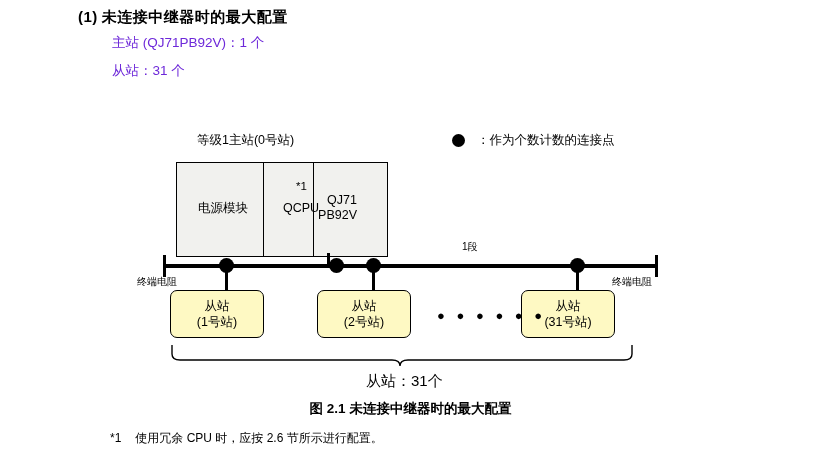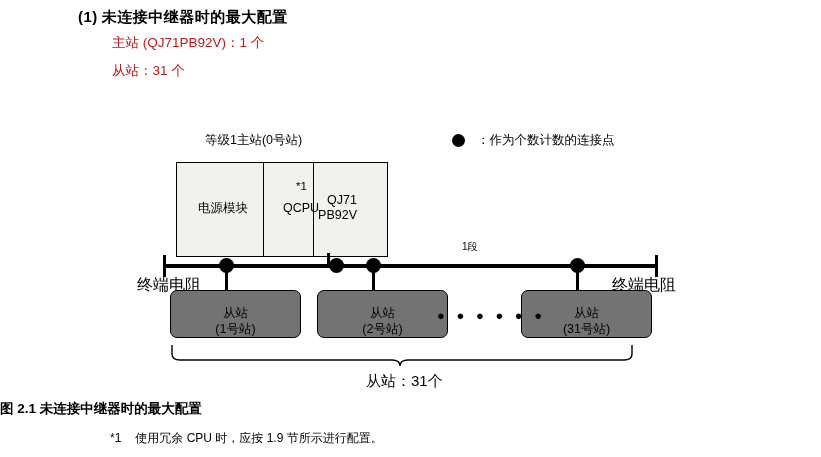--- a/index.html
+++ b/index.html
@@ -29,21 +29,21 @@
     font-weight: bold;
     letter-spacing: 0.5px;
     white-space: nowrap;
   }
   #heading .num { margin-right: 4px; }
 
   .sub-line {
     left: 112px;
     font-size: 13.5px;
     white-space: nowrap;
-    color: #b91c1c;
+    color: #6d28d9;
   }
   #sub1 { top: 34px; }
   #sub2 { top: 62px; }
 
   
   #legend {
     left: 452px;
     top: 132px;
     display: flex;
     align-items: center;
@@ -59,21 +59,20 @@
     display: inline-block;
     margin-right: 12px;
   }
 
   
   #master-label {
     left: 197px;
     top: 132px;
     font-size: 12.5px;
     white-space: nowrap;
-    margin-left: 8px;
   }
 
   
   #master-box {
     left: 176px;
     top: 162px;
     width: 212px;
     height: 95px;
     border: 1.4px solid #000;
     background: #f1f1ee;
@@ -119,21 +118,21 @@
   .term-bar {
     width: 3px;
     height: 22px;
     background: #000;
     top: 255px;
   }
   #term-left  { left: 163px; }
   #term-right { left: 655px; }
 
   .term-label {
-    font-size: 16px;
+    font-size: 10px;
     top: 275px;
     white-space: nowrap;
   }
   #term-label-left  { left: 137px; }
   #term-label-right { left: 612px; }
 
   
   .drop {
     width: 3px;
     background: #000;
@@ -163,30 +162,30 @@
 
   
   #stub1 { left: 225px; top: 266px; height: 24px; }
   #stub2 { left: 372px; top: 266px; height: 24px; }
   #stub3 { left: 576px; top: 266px; height: 24px; }
 
   
   .slave-box {
     position: absolute;
     top: 290px;
-    width: 131px;
+    width: 94px;
     height: 48px;
     border: 1.4px solid #000;
     border-radius: 7px;
-    background: #737373;
+    background: #fef9c3;
     box-sizing: border-box;
     display: flex;
     flex-direction: column;
     align-items: center;
-    justify-content: flex-end;
+    justify-content: center;
     font-size: 12.5px;
     line-height: 16px;
     white-space: nowrap;
   }
   #slave1 { left: 170px; }
   #slave2 { left: 317px; }
   #slave3 { left: 521px; }
 
   #ellipsis {
     left: 437px;
@@ -208,20 +207,21 @@
     top: 372px;
     font-size: 15px;
     white-space: nowrap;
   }
 
   
   #fig-caption {
     left: 0;
     top: 400px;
     width: 821px;
+    text-align: center;
     font-size: 13.5px;
     font-weight: bold;
     white-space: nowrap;
   }
 
   
   #footnote {
     left: 110px;
     top: 430px;
     font-size: 12px;
@@ -296,16 +296,16 @@
   <div class="abs" id="brace-wrap">
     <svg width="464" height="22" viewBox="0 0 464 22" xmlns="http://www.w3.org/2000/svg">
       <path d="M2 0 L2 9 Q2 15 10 15 L222 15 Q230 15 230 21 Q230 15 238 15 L454 15 Q462 15 462 9 L462 0" fill="none" stroke="#000" stroke-width="1.4"></path>
     </svg>
   </div>
   <div class="abs" id="brace-total">从站：31个</div>
 
   <div class="abs" id="fig-caption">图 2.1  未连接中继器时的最大配置</div>
 
   <div class="abs" id="footnote">
-    <span class="fn-mark">*1</span><span>使用冗余 CPU 时，应按 1.9 节所示进行配置。</span>
+    <span class="fn-mark">*1</span><span>使用冗余 CPU 时，应按 2.6 节所示进行配置。</span>
   </div>
 
 </div>
 
 </body></html>

